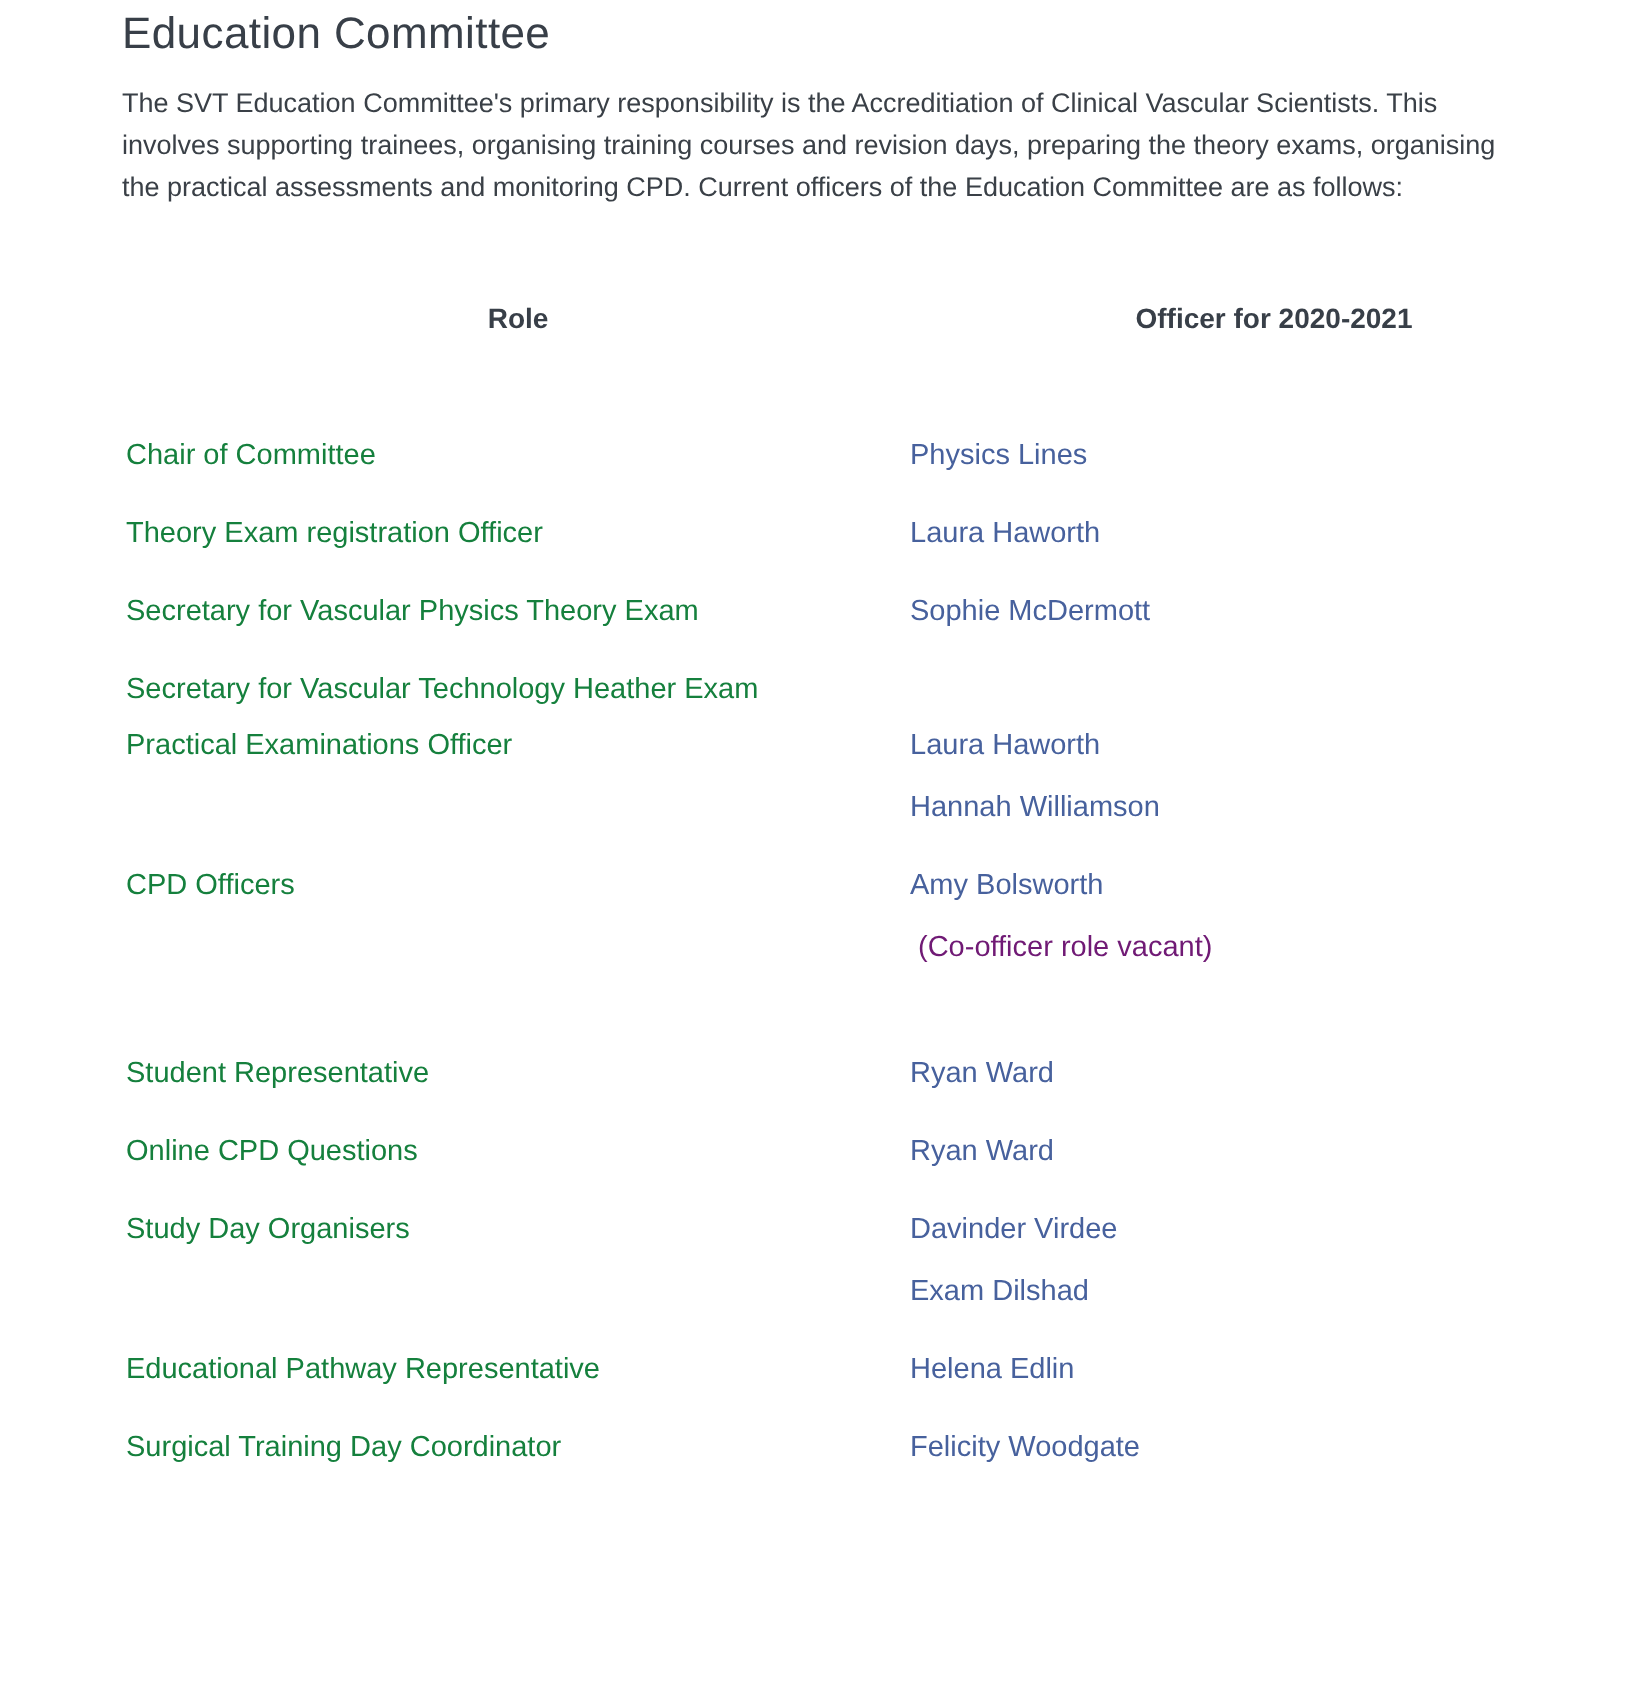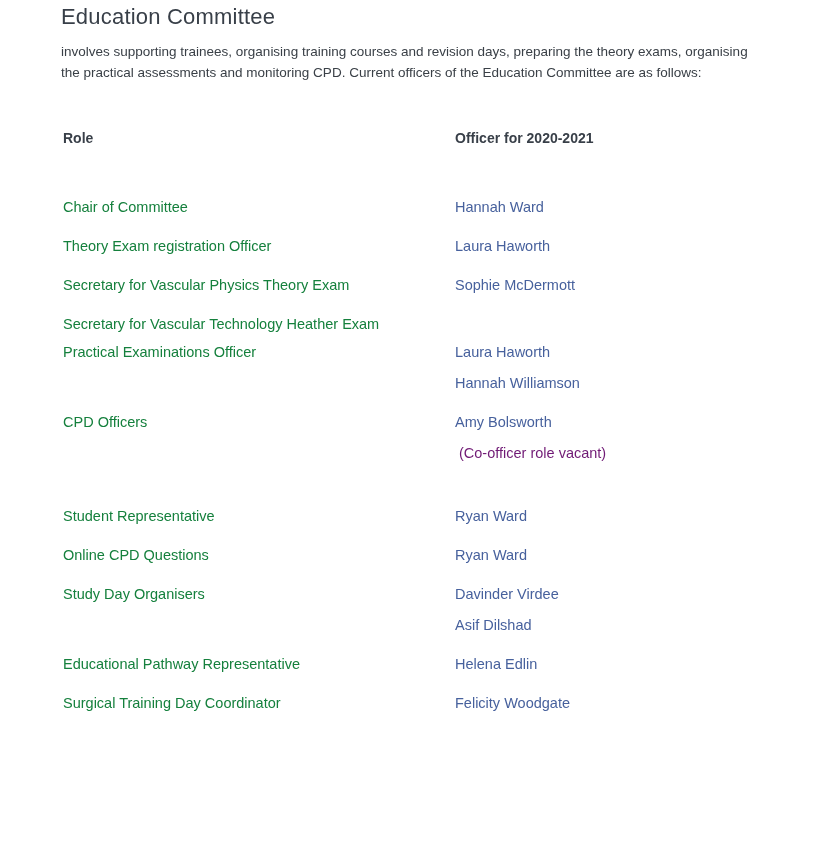--- a/index.html
+++ b/index.html
@@ -48,20 +48,21 @@
   .officer-cell {
     flex: 1;
     font-size: 14.5px;
     line-height: 20px;
   }
   .header-row .role-cell,
   .header-row .officer-cell {
     font-weight: bold;
     font-size: 14px;
     color: #383f48;
+    text-align: center;
   }
   .officer-entry { margin: 0 0 11px 0; }
   .officer-entry a {
     color: #47619d;
     text-decoration: none;
     cursor: pointer;
   }
   .officer-entry .note {
     color: #701a75;
     padding-left: 4px;
@@ -69,34 +70,35 @@
   .officer-entry.note-entry { margin-top: 4px; }
 </style>
 </head>
 <body>
 
 <div class="page">
 
   <h1 class="page-title">Education Committee</h1>
 
   <div class="intro">
+    <div class="intro-line">The SVT Education Committee's primary responsibility is the Accreditiation of Clinical Vascular Scientists. This</div>
     <div class="intro-line">involves supporting trainees, organising training courses and revision days, preparing the theory exams, organising</div>
     <div class="intro-line">the practical assessments and monitoring CPD. Current officers of the Education Committee are as follows:</div>
   </div>
 
   <div class="officers-table">
     <div class="t-row header-row">
       <div class="role-cell">Role</div>
       <div class="officer-cell">Officer for 2020-2021</div>
     </div>
     <div id="rows-container">
   <div class="t-row">
     <div class="role-cell">Chair of Committee</div>
     <div class="officer-cell">
-            <p class="officer-entry"><a href="#">Hannah Ward</a></p>
+            <p class="officer-entry"><a href="#">Physics Lines</a></p>
           </div>
   </div>
 
   <div class="t-row">
     <div class="role-cell">Theory Exam registration Officer</div>
     <div class="officer-cell">
             <p class="officer-entry"><a href="#">Laura Haworth</a></p>
           </div>
   </div>
 
@@ -138,21 +140,21 @@
     <div class="role-cell">Online CPD Questions</div>
     <div class="officer-cell">
             <p class="officer-entry"><a href="#">Ryan Ward</a></p>
           </div>
   </div>
 
   <div class="t-row">
     <div class="role-cell">Study Day Organisers</div>
     <div class="officer-cell">
             <p class="officer-entry"><a href="#">Davinder Virdee</a></p>
-            <p class="officer-entry"><a href="#">Asif Dilshad</a></p>
+            <p class="officer-entry"><a href="#">Exam Dilshad</a></p>
           </div>
   </div>
 
   <div class="t-row">
     <div class="role-cell">Educational Pathway Representative</div>
     <div class="officer-cell">
             <p class="officer-entry"><a href="#">Helena Edlin</a></p>
           </div>
   </div>
 

